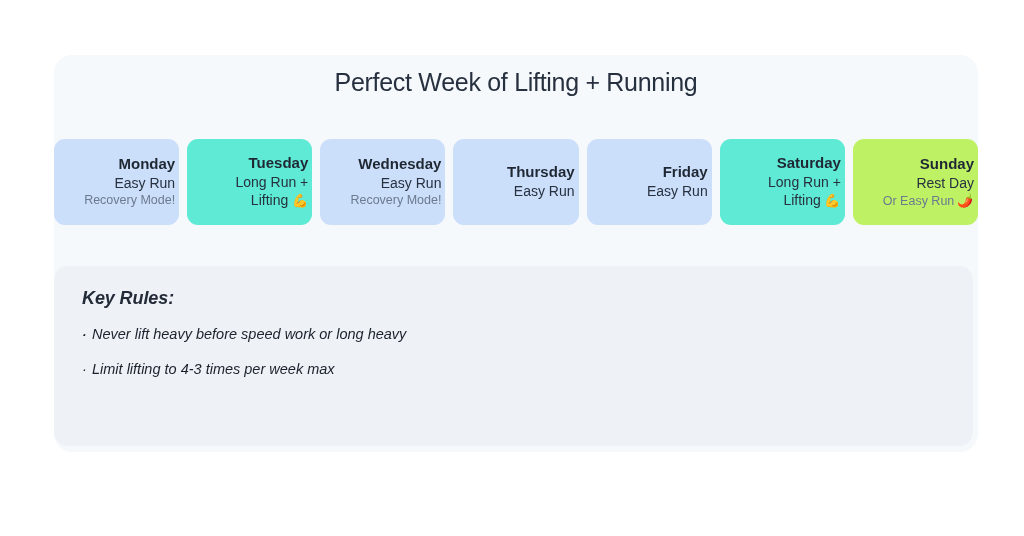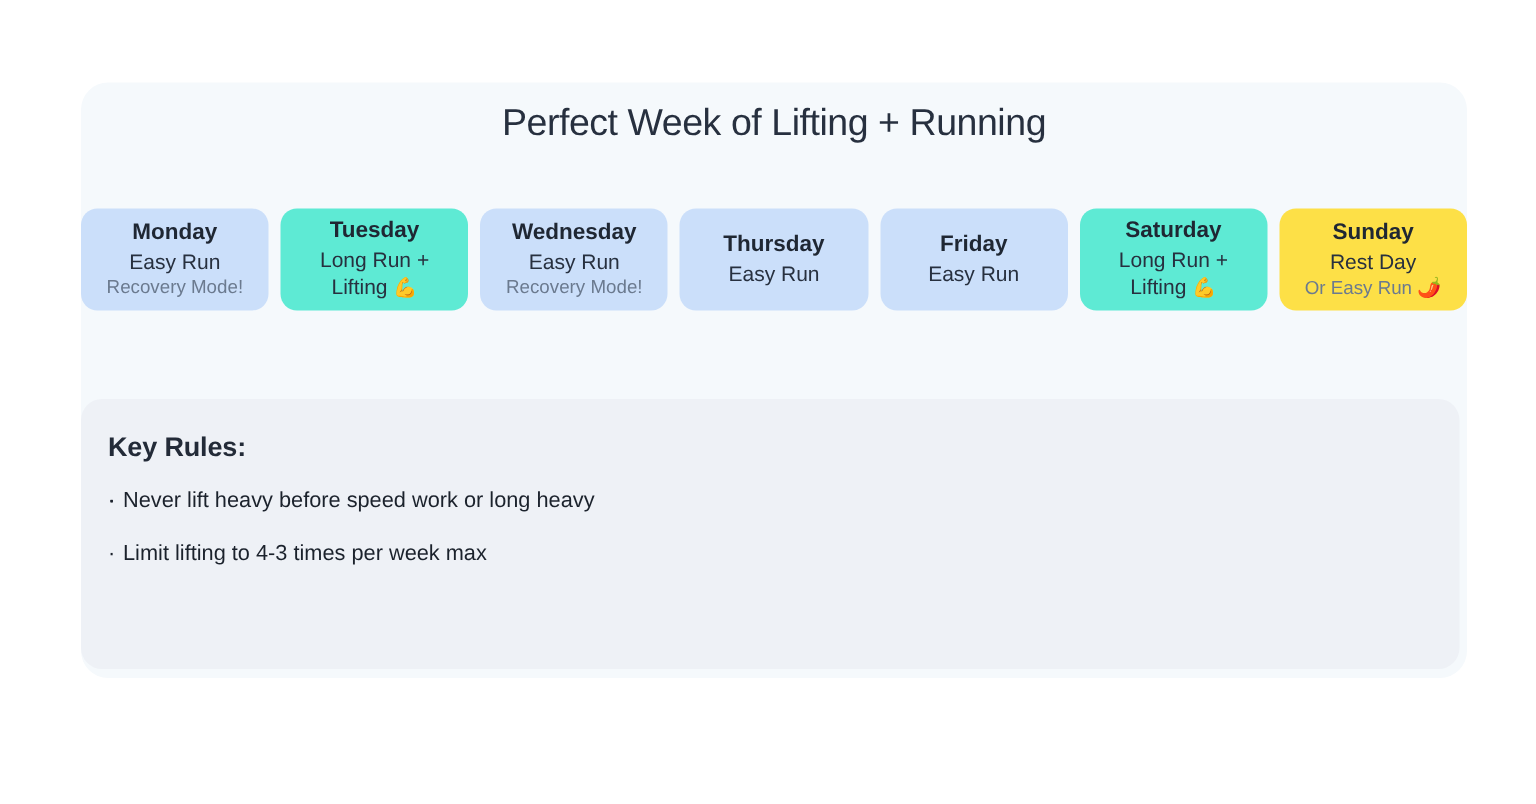--- a/index.html
+++ b/index.html
@@ -44,33 +44,33 @@
     top: 84px;
     width: 924px;
     display: flex;
     gap: 8px;
     padding: 0 0px;
     box-sizing: border-box;
   }
 
   .day-card {
     flex: 1 1 0;
-    height: 68px;
+    height: 86px;
     border-radius: 11px;
     display: flex;
     flex-direction: column;
-    align-items: center;
+    align-items: flex-end;
     justify-content: center;
     box-sizing: border-box;
     padding: 12px 4px;
     overflow: hidden;
   }
   .day-card.standard { background: #cbdffa; }
   .day-card.highlight { background: #5eead4; }
-  .day-card.rest { background: #fde047; }
+  .day-card.rest { background: #bef264; }
 
   .day-name {
     font-size: 15px;
     font-weight: bold;
     color: #1f2733;
     line-height: 1.26;
     white-space: nowrap;
   }
   .day-activity {
     font-size: 14px;
@@ -91,21 +91,22 @@
 
   .rules-box {
     position: absolute;
     left: 0px;
     top: 211px;
     width: 919px;
     height: 180px;
     background: #eef1f6;
     border-radius: 14px;
     box-sizing: border-box;
-    padding: 22px 0 0 18px;
+    padding: 22px 0 0 28px;
+    font-style: italic;
   }
 
   .rules-title {
     font-size: 18px;
     font-weight: bold;
     color: #232b38;
     margin: 0 0 14px 0;
     letter-spacing: -0.1px;
   }
 

